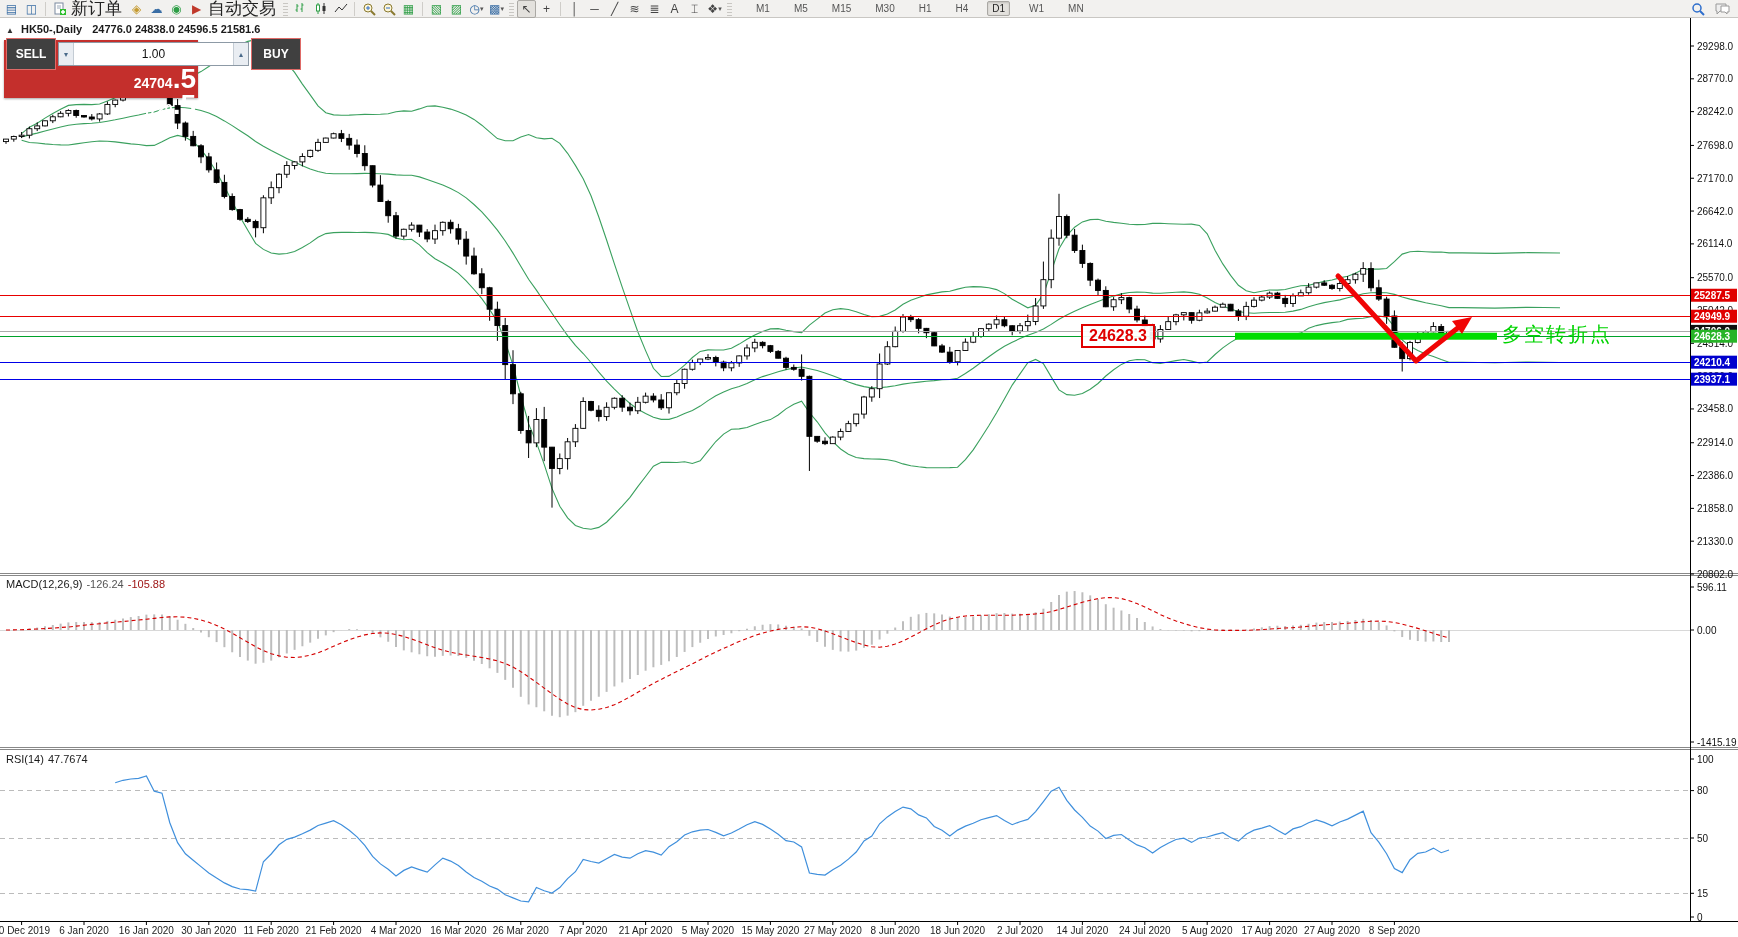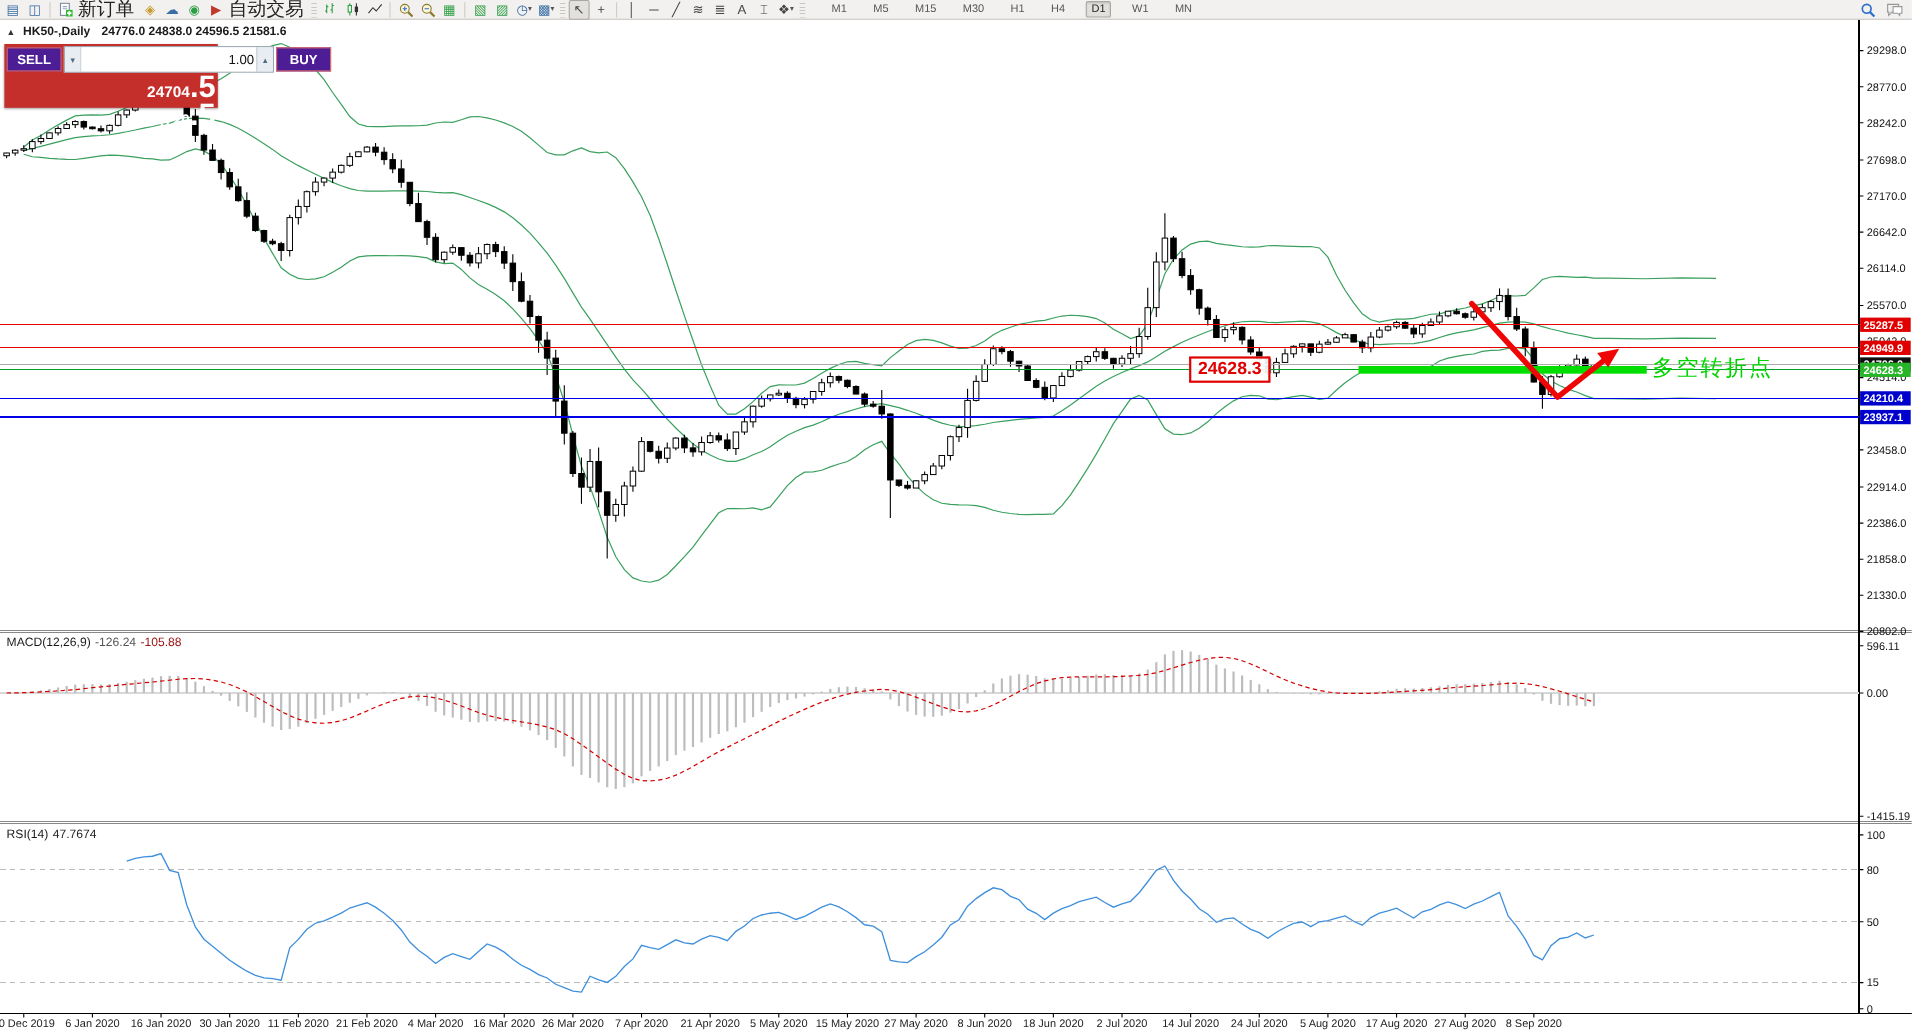--- a/index.html
+++ b/index.html
@@ -24,27 +24,27 @@
   #chart-svg{position:absolute;top:0;left:0;}
   .chart-title{position:absolute;top:5px;left:6px;font-size:11px;font-weight:bold;color:#1a1a1a;z-index:10;}
   .chart-title .caret{font-size:8px;margin-right:4px;color:#333;}
   .pane-label{position:absolute;left:6px;font-size:11px;color:#1a1a1a;z-index:10;}
   .pane-label .v1{color:#555;margin-left:4px}
   .pane-label .v2{color:#9c1010;margin-left:4px}
   
   .quote-panel{position:absolute;top:22px;left:4px;width:194px;height:58px;background:#c42f2c;z-index:20;
     box-shadow:0 1px 2px rgba(0,0,0,.35);}
   .qp-row1{display:flex;align-items:center;height:26px;padding:2px 2px 0 2px;gap:2px;box-sizing:border-box;}
-  .qp-btn{flex:0 0 50px;height:22px;background:#4c1d95;border:1px solid #df6a67;color:#fff;
+  .qp-btn{flex:0 0 50px;height:32px;background:#404040;border:1px solid #df6a67;color:#fff;
     font-size:12px;font-weight:bold;font-family:"Liberation Sans",sans-serif;cursor:pointer;padding:0;}
   .qp-vol{flex:1;display:flex;height:22px;background:#fff;border:1px solid #8d9aa6;align-items:stretch;}
   .qp-step{width:14px;display:flex;align-items:center;justify-content:center;font-size:8px;color:#4a6a8a;
     background:#e9edf2;cursor:pointer;}
   .qp-step:first-child{border-right:1px solid #c4ccd4}.qp-step:last-child{border-left:1px solid #c4ccd4}
-  .qp-input{flex:1;border:0;outline:0;font-size:12px;text-align:right;color:#111;min-width:0;
+  .qp-input{flex:1;border:0;outline:0;font-size:12px;text-align:center;color:#111;min-width:0;
     font-family:"Liberation Sans",sans-serif;}
   .qp-row2{display:flex;height:30px;align-items:flex-end;padding:0 2px;box-sizing:border-box;flex-direction:column;}
   .qp-price{flex:1;display:flex;align-items:baseline;justify-content:center;color:#fff;}
   .qp-price .main{font-size:14px;font-weight:bold;letter-spacing:0;}
   .qp-price .big{font-size:28px;font-weight:bold;line-height:26px;}
   .qp-div{width:2px;height:26px;background:#d87571;margin:0 1px;}
   
   .price-flag{position:absolute;left:1081px;top:306px;width:70px;height:20px;border:2px solid #e00000;
     background:rgba(255,255,255,.92);color:#e00000;font-size:16px;font-weight:bold;text-align:center;
     line-height:20px;z-index:15;}

